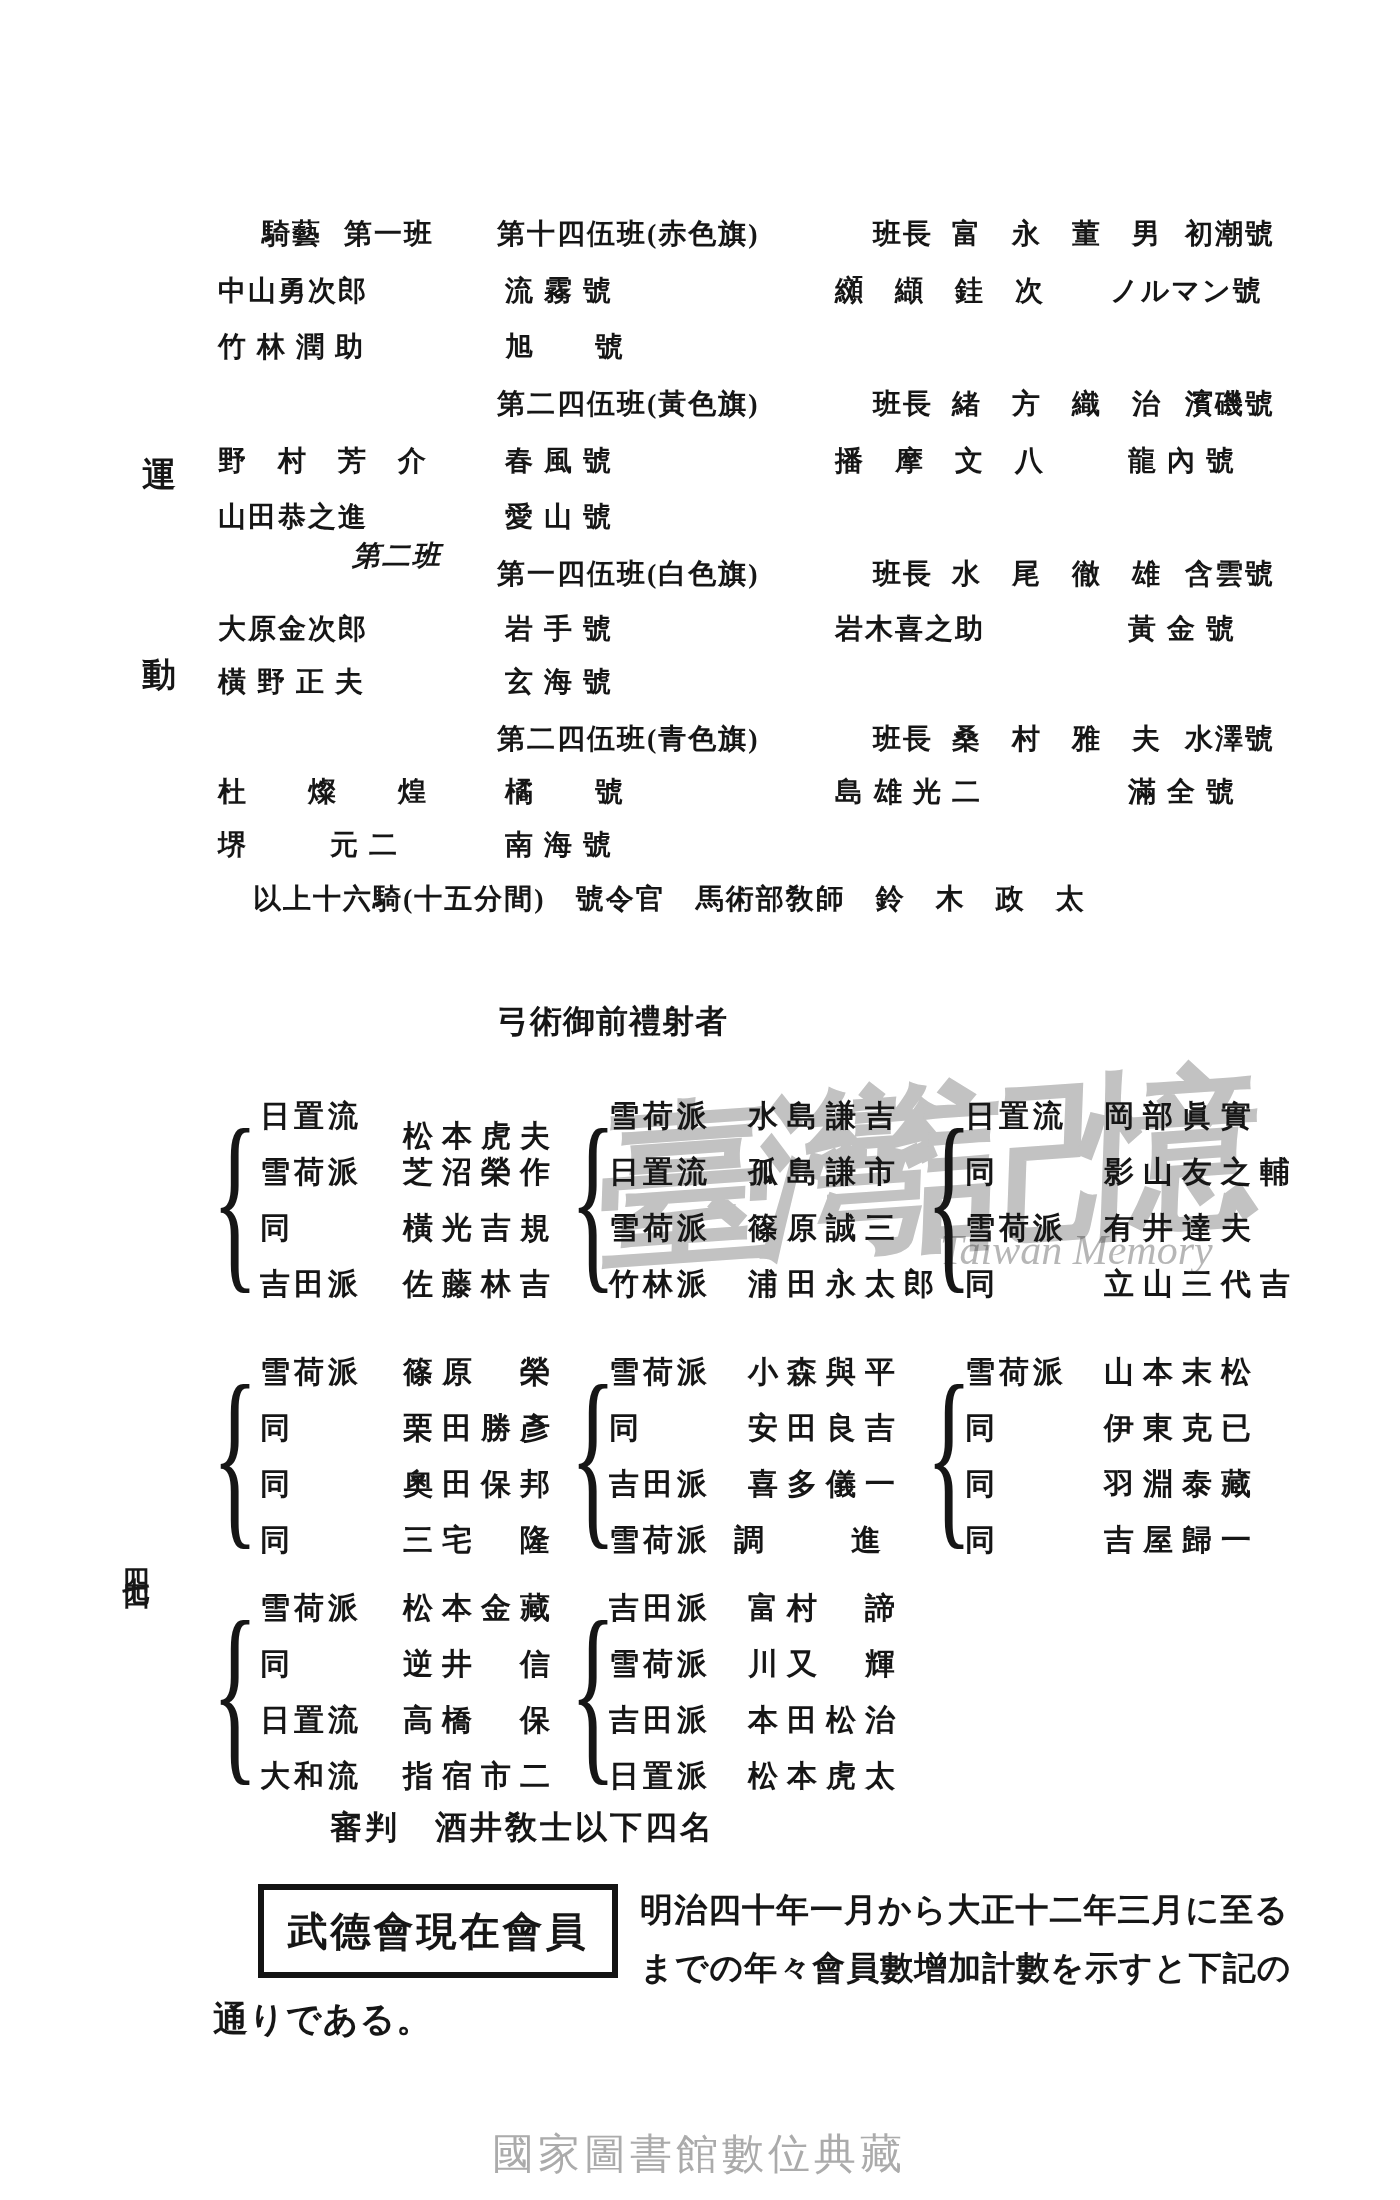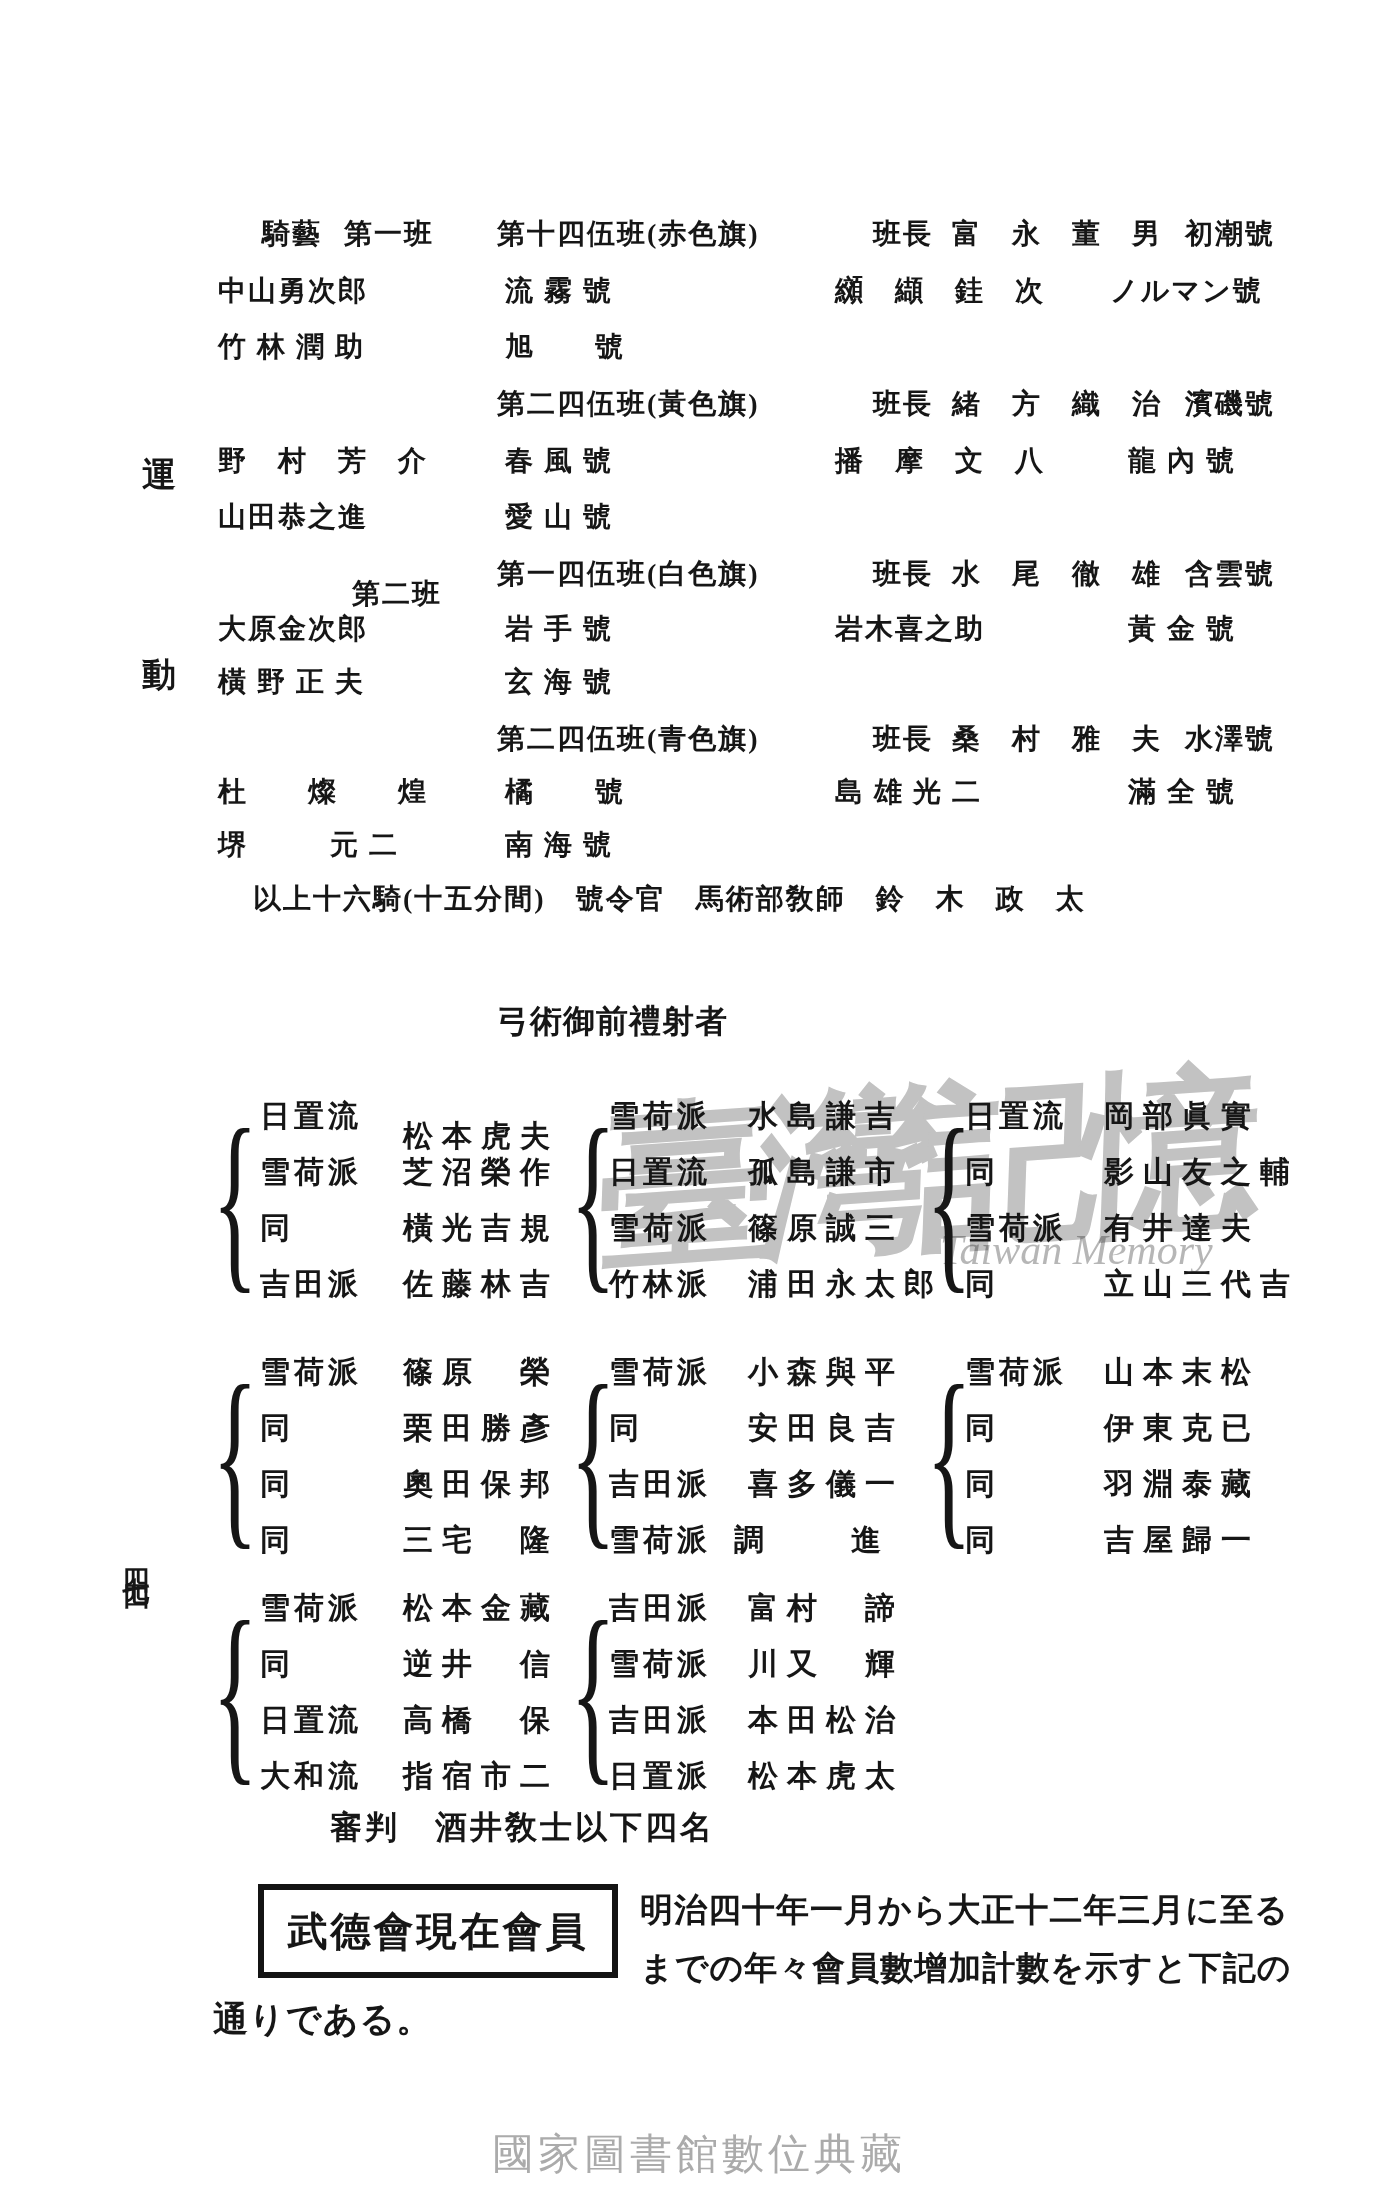--- a/index.html
+++ b/index.html
@@ -60,21 +60,21 @@
       <span class="eq-seg" style="left: 497px; top: 385px;">第二四伍班(黃色旗)</span>
       <span class="eq-seg" style="left: 873px; top: 385px;">班長</span>
       <span class="eq-seg" style="left: 952px; top: 385px;">緒　方　織　治</span>
       <span class="eq-seg" style="left: 1185px; top: 385px;">濱磯號</span>
       <span class="eq-seg" style="left: 218px; top: 442px;">野　村　芳　介</span>
       <span class="eq-seg" style="left: 505px; top: 442px;">春 風 號</span>
       <span class="eq-seg" style="left: 835px; top: 442px;">播　摩　文　八</span>
       <span class="eq-seg" style="left: 1128px; top: 442px;">龍 內 號</span>
       <span class="eq-seg" style="left: 218px; top: 498px;">山田恭之進</span>
       <span class="eq-seg" style="left: 505px; top: 498px;">愛 山 號</span>
-      <span class="eq-seg" style="left: 352px; top: 575px;">第二班</span>
+      <span class="eq-seg" style="left: 352px; top: 537px; font-style: italic;">第二班</span>
       <span class="eq-seg" style="left: 497px; top: 555px;">第一四伍班(白色旗)</span>
       <span class="eq-seg" style="left: 873px; top: 555px;">班長</span>
       <span class="eq-seg" style="left: 952px; top: 555px;">水　尾　徹　雄</span>
       <span class="eq-seg" style="left: 1185px; top: 555px;">含雲號</span>
       <span class="eq-seg" style="left: 218px; top: 610px;">大原金次郎</span>
       <span class="eq-seg" style="left: 505px; top: 610px;">岩 手 號</span>
       <span class="eq-seg" style="left: 835px; top: 610px;">岩木喜之助</span>
       <span class="eq-seg" style="left: 1128px; top: 610px;">黃 金 號</span>
       <span class="eq-seg" style="left: 218px; top: 663px;">橫 野 正 夫</span>
       <span class="eq-seg" style="left: 505px; top: 663px;">玄 海 號</span>

